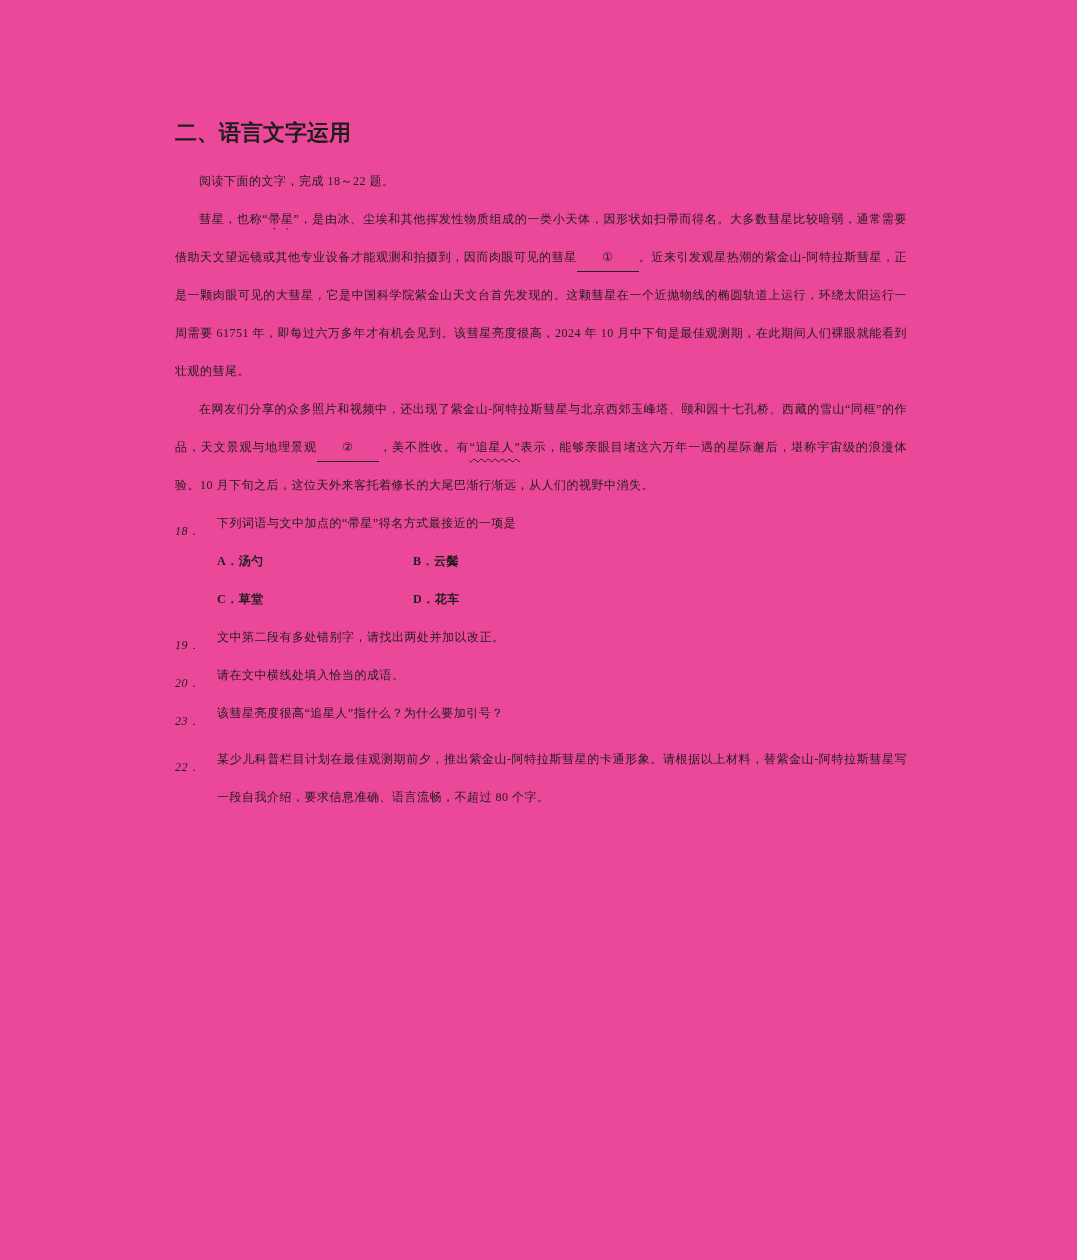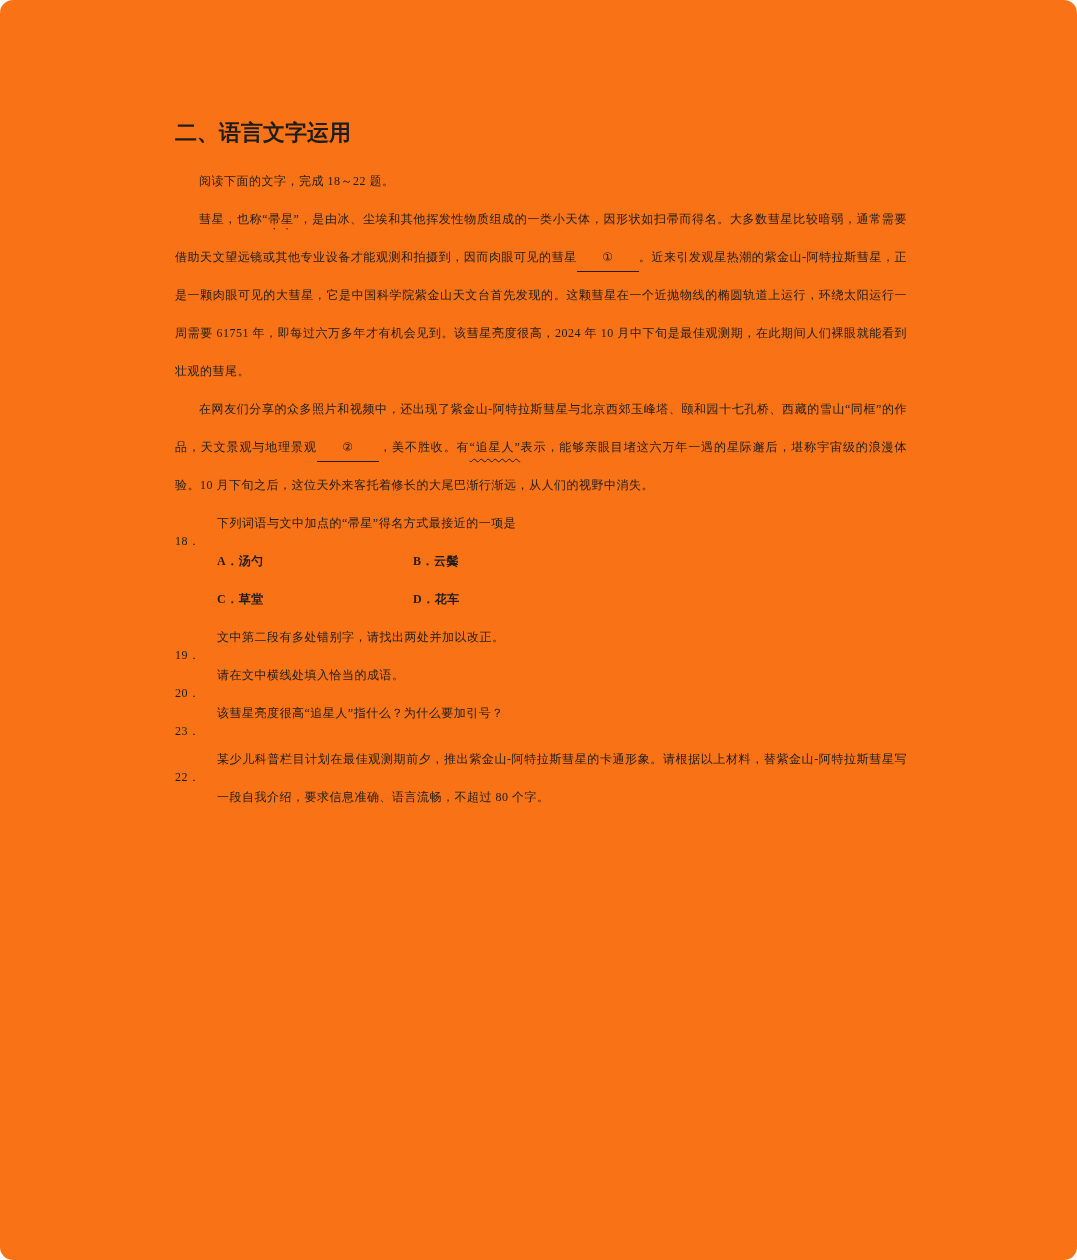--- a/index.html
+++ b/index.html
@@ -12,22 +12,21 @@
     height: 1260px;
     color: #1d1d1d;
     font-family: "Liberation Serif", "DejaVu Serif", serif;
   }
   .page {
     box-sizing: border-box;
     width: 1077px;
     height: 1260px;
     padding: 118px 170px 40px 175px;
     overflow: hidden;
-    background: #f97316;
-    border-radius: 13px;
+    background: #ec4899;
   }
   .heading {
     font-family: "Liberation Sans", "DejaVu Sans", sans-serif;
     font-weight: 700;
     font-size: 22px;
     line-height: 30px;
     margin: 0 0 14px 0;
   }
   .body-text {
     font-size: 12px;
@@ -66,21 +65,22 @@
   }
   .question {
     position: relative;
     margin: 0;
     padding-left: 42px;
     text-align: justify;
   }
   .qnum {
     position: absolute;
     left: 0;
-    top: 18px;
+    top: 8px;
+    font-style: italic;
   }
   .opt-row {
     display: flex;
   }
   .opt {
     width: 196px;
     font-weight: bold;
   }
   .opt.last {
     flex: 1;

